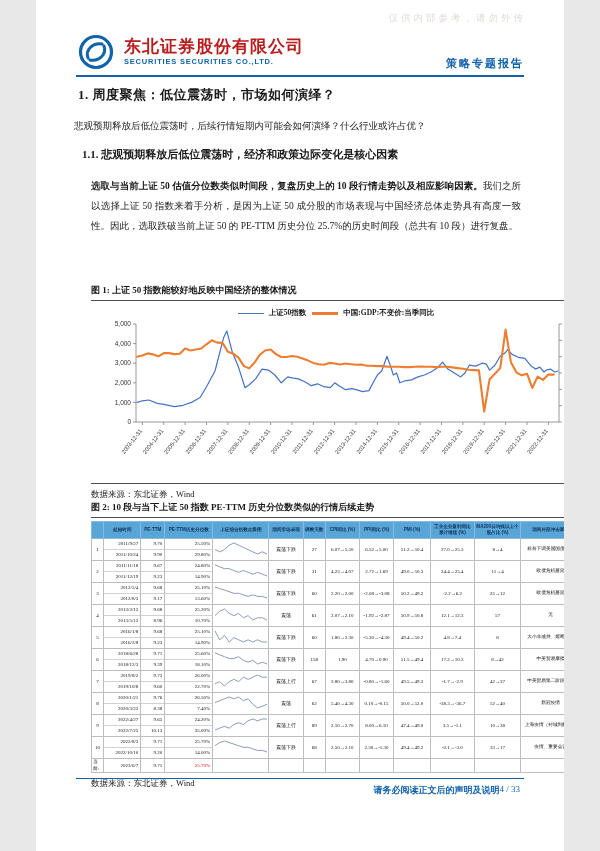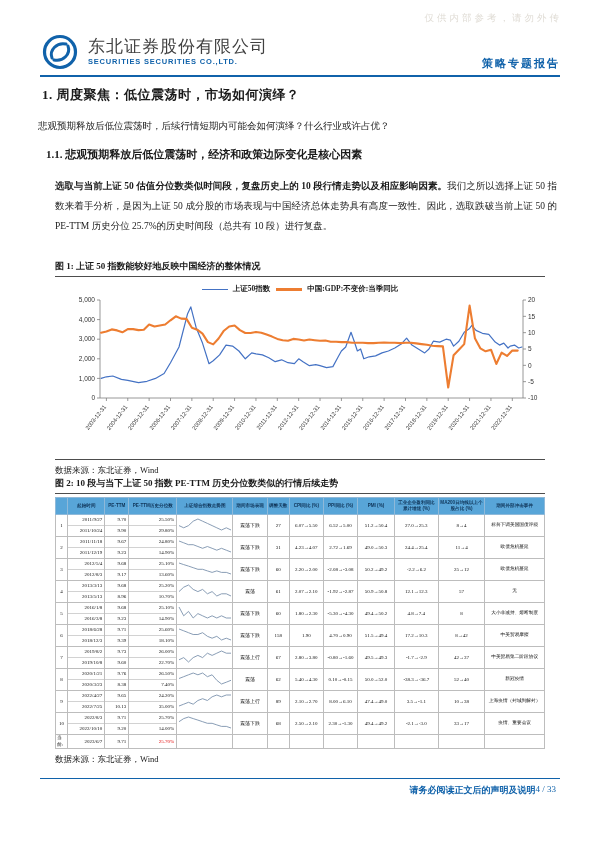--- a/index.html
+++ b/index.html
@@ -1,39 +1,39 @@
 <!DOCTYPE html>
 <html><head>
 <meta charset="utf-8">
 <style>
   html,body{margin:0;padding:0;background:#e8e8e8;}
-  .page{position:relative;width:600px;height:851px;background:#fff;margin:0 auto;
+  .page{position:relative;width:528px;height:851px;background:#fff;margin:0 auto;
         font-family:"Liberation Serif","DejaVu Serif",serif;color:#1a1a1a;overflow:hidden;}
   .watermark{position:absolute;top:12px;right:38px;font-size:9.5px;letter-spacing:3px;
              color:rgba(196,189,176,0.55);font-family:"Liberation Sans",sans-serif;}
   
   .header{position:absolute;left:40px;right:40px;top:24px;height:48px;
           display:flex;justify-content:space-between;align-items:flex-end;}
   .logo-wrap{display:flex;align-items:center;gap:8px;}
   .logo-text{display:flex;flex-direction:column;line-height:1.1;}
-  .company-cn{font-family:"Liberation Sans",sans-serif;font-weight:normal;font-size:17px;
-              color:#404040;letter-spacing:1px;}
+  .company-cn{font-family:"Liberation Sans",sans-serif;font-weight:bold;font-size:17px;
+              color:#b91c1c;letter-spacing:1px;}
   .company-en{font-family:"Liberation Sans",sans-serif;font-weight:bold;font-size:7.5px;
               color:#1062aa;letter-spacing:0.8px;margin-top:2px;}
   .report-type{font-weight:bold;font-size:11px;color:#1062aa;padding-bottom:1px;letter-spacing:2px;}
   .header-rule{position:absolute;left:40px;right:40px;top:75px;border-top:2px solid #1062aa;}
   
   .h1{position:absolute;top:86px;left:42px;right:42px;font-size:13px;font-weight:bold;letter-spacing:0.5px;}
   .intro{position:absolute;top:120px;left:38px;right:42px;font-size:9.5px;}
   .h2{position:absolute;top:147px;left:46px;right:42px;font-size:11px;font-weight:bold;}
   .para{position:absolute;top:176px;left:55px;right:43px;font-size:9.5px;line-height:20px;text-align:justify;}
   
   .fig1{position:absolute;top:260px;left:55px;width:490px;}
   .fig2{position:absolute;top:477px;left:55px;width:490px;}
-  .fig-caption{font-weight:bold;font-size:9px;padding-bottom:3px;border-bottom:1.5px solid #4d4d4d;}
+  .fig-caption{font-weight:bold;font-size:9px;padding-bottom:3px;border-bottom:1.5px solid #4d4d4d;margin-top:24px;}
   .legend{display:flex;justify-content:center;gap:6px;margin-top:7px;font-size:7.5px;font-weight:bold;}
   .legend-item{display:flex;align-items:center;gap:5px;}
   .sw{display:inline-block;width:26px;height:0;}
   .sw-blue{border-top:1.5px solid #4472C4;}
   .sw-orange{border-top:3px solid #ED7D31;}
   .fig-rule{border-top:1.5px solid #4d4d4d;margin-top:1px;}
   .fig-source{font-size:8.5px;margin-top:5px;}
   .fig-note{font-size:8.5px;margin-top:2px;}
   
   table{width:100%;border-collapse:collapse;table-layout:fixed;margin-top:3px;}

